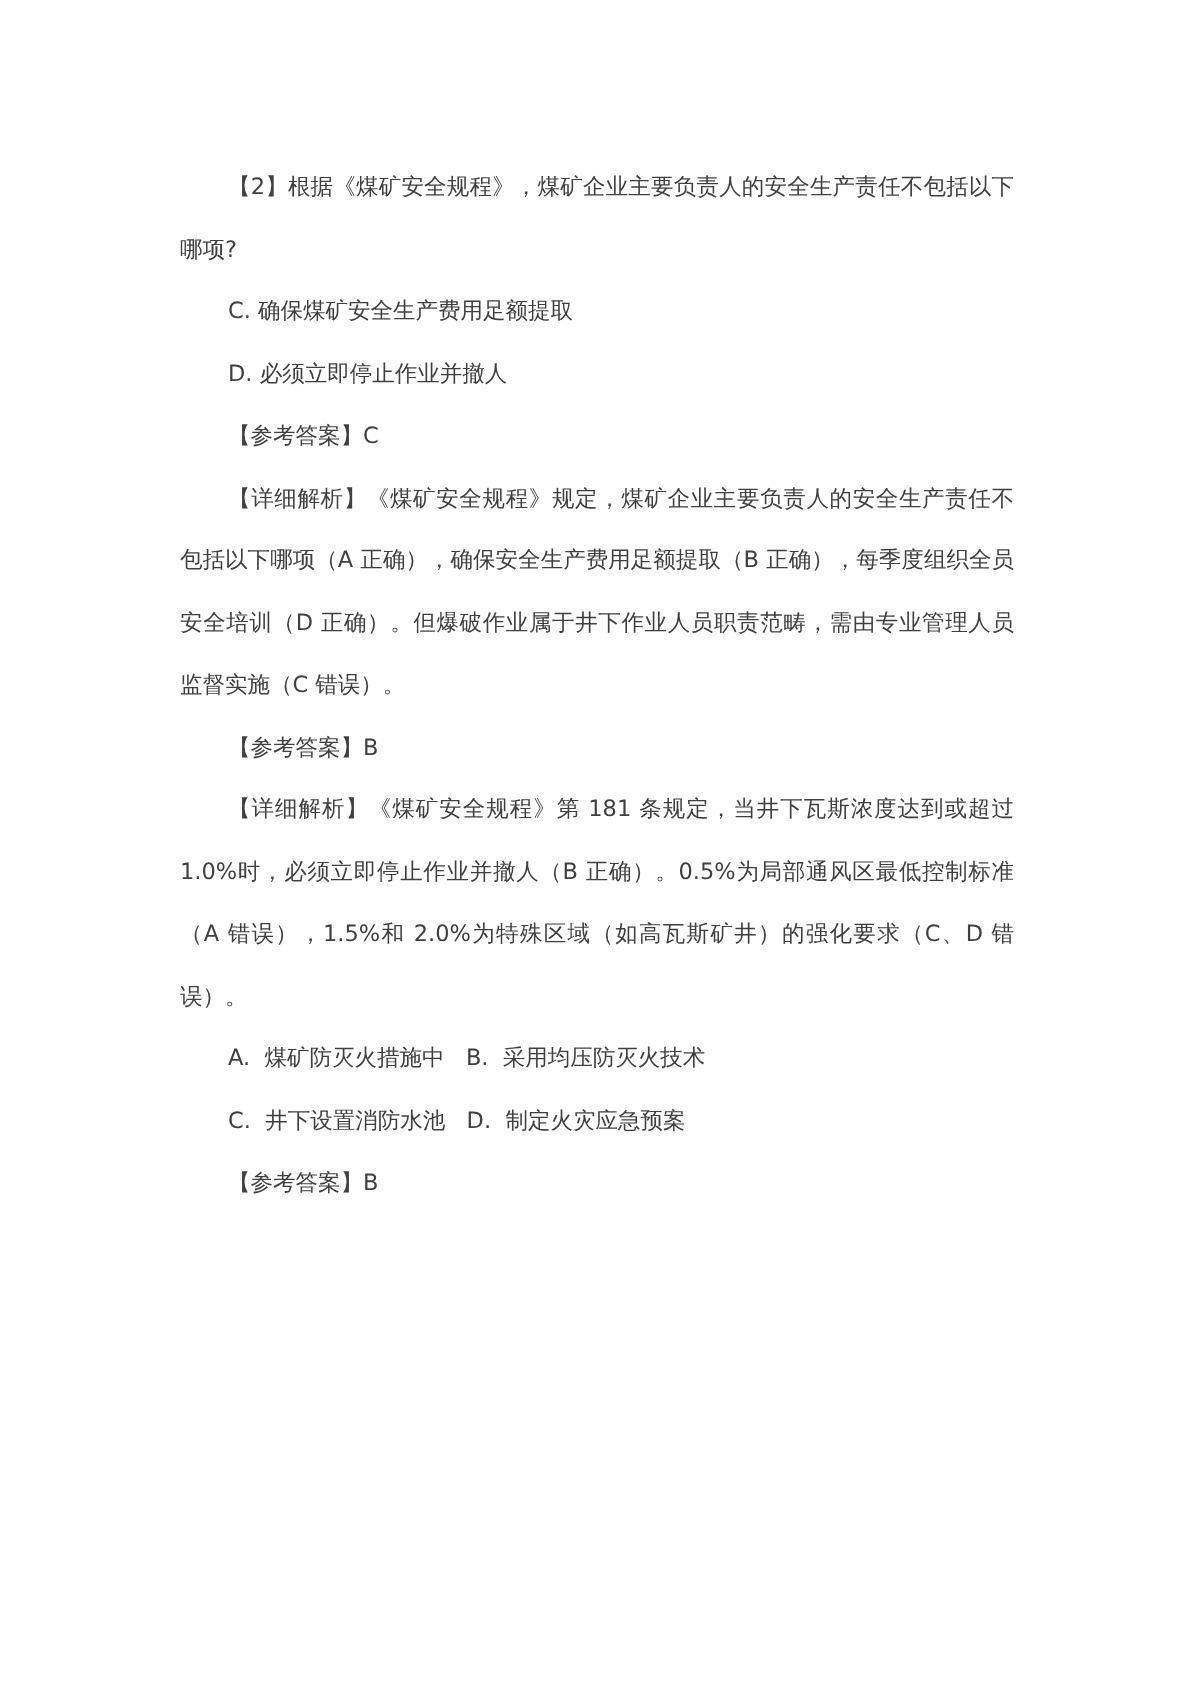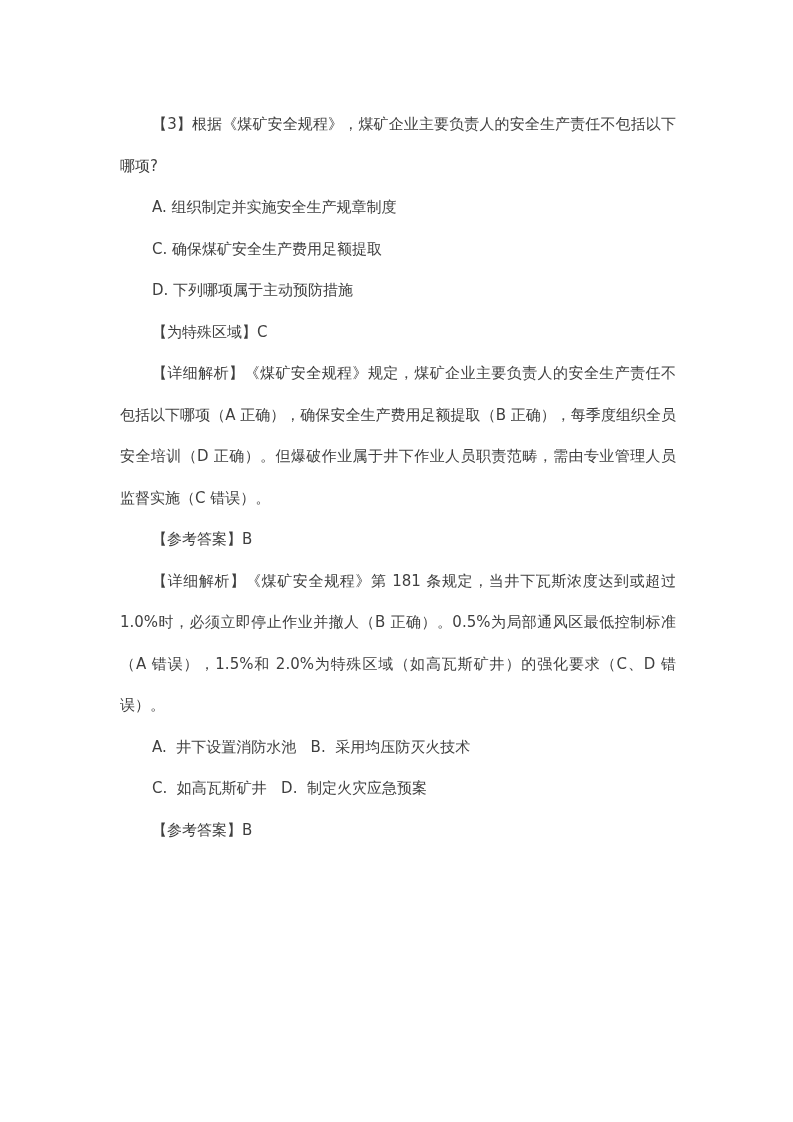--- a/index.html
+++ b/index.html
@@ -8,26 +8,25 @@
   .page { position: absolute; left: 120px; top: 104px; width: 556px; }
   .p { font-size: 15px; line-height: 41.5px; margin: 0; white-space: normal; text-align: justify; }
   .indent { text-indent: 32px; }
   .opt { padding-left: 32px; }
   .ans { padding-left: 32px; }
 </style>
 </head>
 <body>
 
 <div class="page">
-  <p class="p indent">【3】根据《煤矿安全规程》，煤矿企业主要负责人的安全生产责任不包括以下哪项?</p>
-  <p class="p opt">A.  组织制定并实施安全生产规章制度</p>
+  <p class="p indent">【2】根据《煤矿安全规程》，煤矿企业主要负责人的安全生产责任不包括以下哪项?</p>
   <p class="p opt">C.  确保煤矿安全生产费用足额提取</p>
-  <p class="p opt">D.  下列哪项属于主动预防措施</p>
-  <p class="p ans">【为特殊区域】C</p>
+  <p class="p opt">D.  必须立即停止作业并撤人</p>
+  <p class="p ans">【参考答案】C</p>
   <p class="p indent">【详细解析】《煤矿安全规程》规定，煤矿企业主要负责人的安全生产责任不包括以下哪项（A 正确），确保安全生产费用足额提取（B 正确），每季度组织全员安全培训（D 正确）。但爆破作业属于井下作业人员职责范畴，需由专业管理人员监督实施（C 错误）。</p>
 
   <p class="p ans">【参考答案】B</p>
   <p class="p indent">【详细解析】《煤矿安全规程》第 181 条规定，当井下瓦斯浓度达到或超过 1.0%时，必须立即停止作业并撤人（B 正确）。0.5%为局部通风区最低控制标准（A 错误），1.5%和 2.0%为特殊区域（如高瓦斯矿井）的强化要求（C、D 错误）。</p>
 
-  <p class="p opt" style="white-space:pre;">A.  井下设置消防水池   B.  采用均压防灭火技术</p>
-  <p class="p opt" style="white-space:pre;">C.  如高瓦斯矿井   D.  制定火灾应急预案</p>
+  <p class="p opt" style="white-space:pre;">A.  煤矿防灭火措施中   B.  采用均压防灭火技术</p>
+  <p class="p opt" style="white-space:pre;">C.  井下设置消防水池   D.  制定火灾应急预案</p>
   <p class="p ans">【参考答案】B</p>
 </div>
 
 </body></html>

